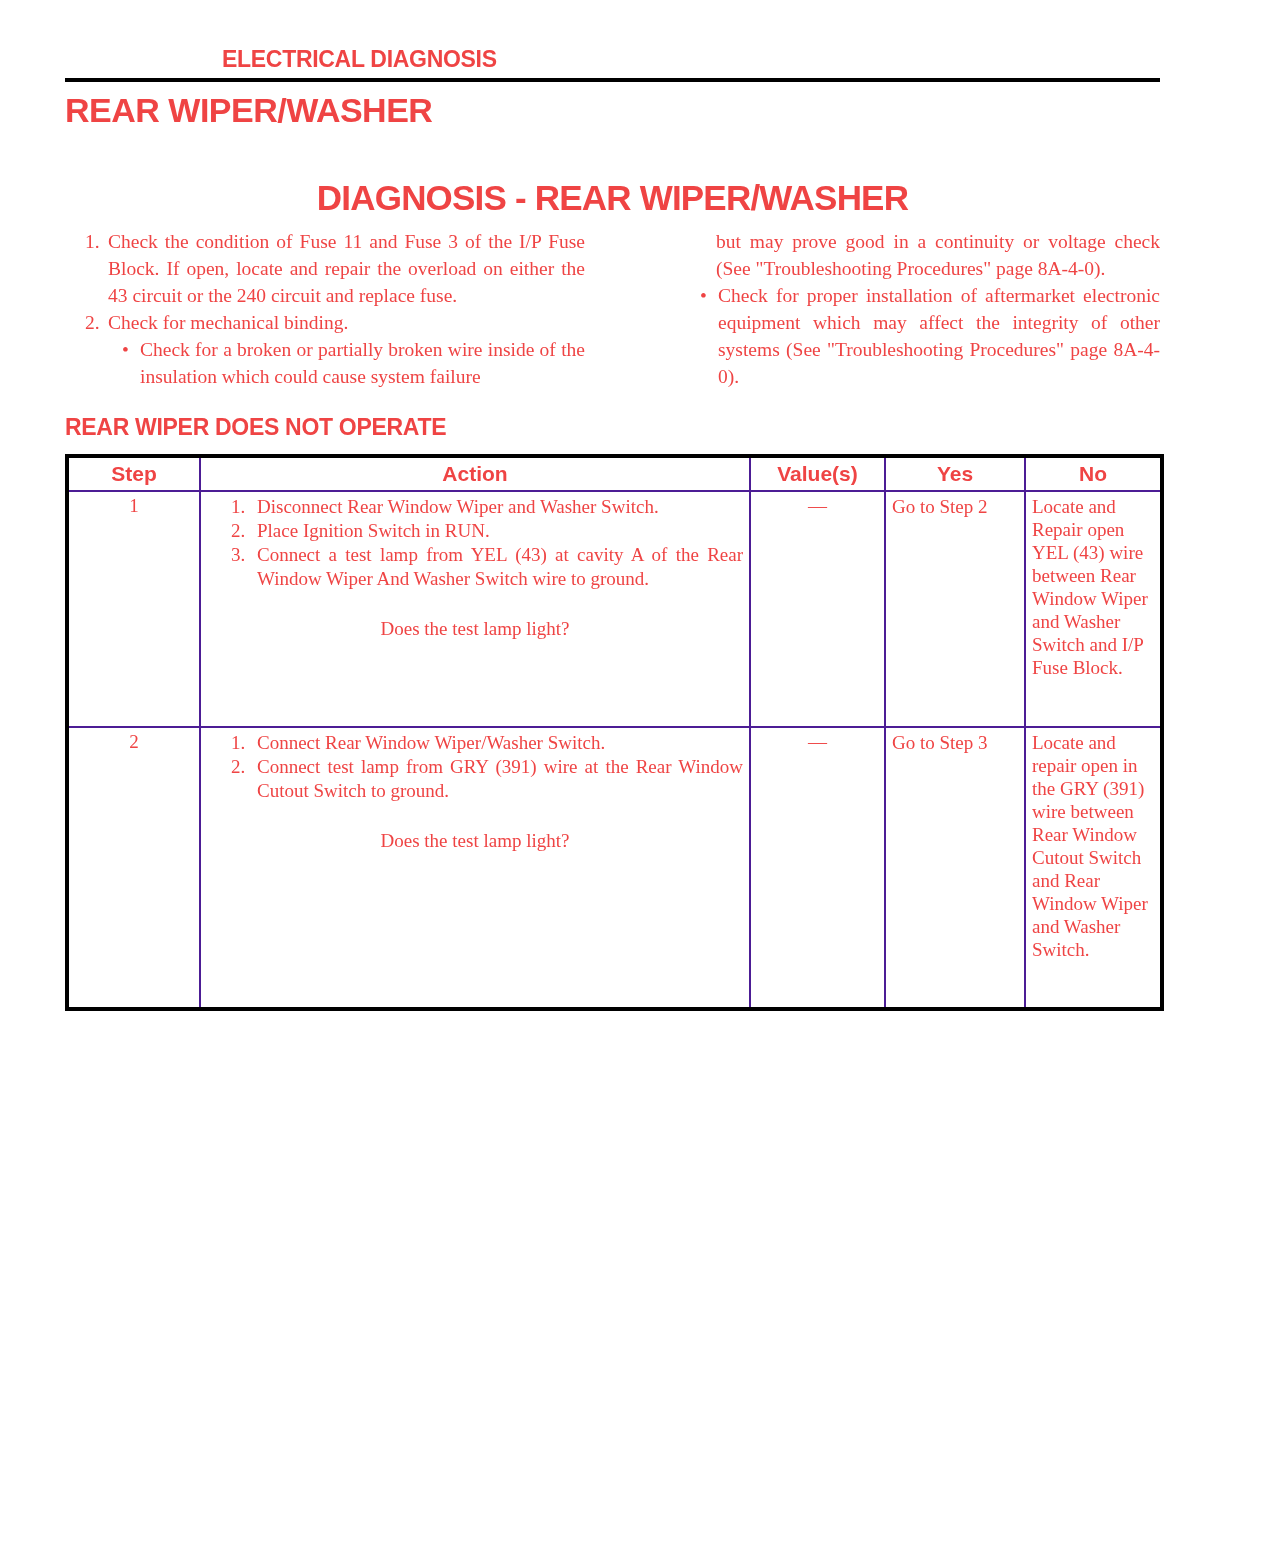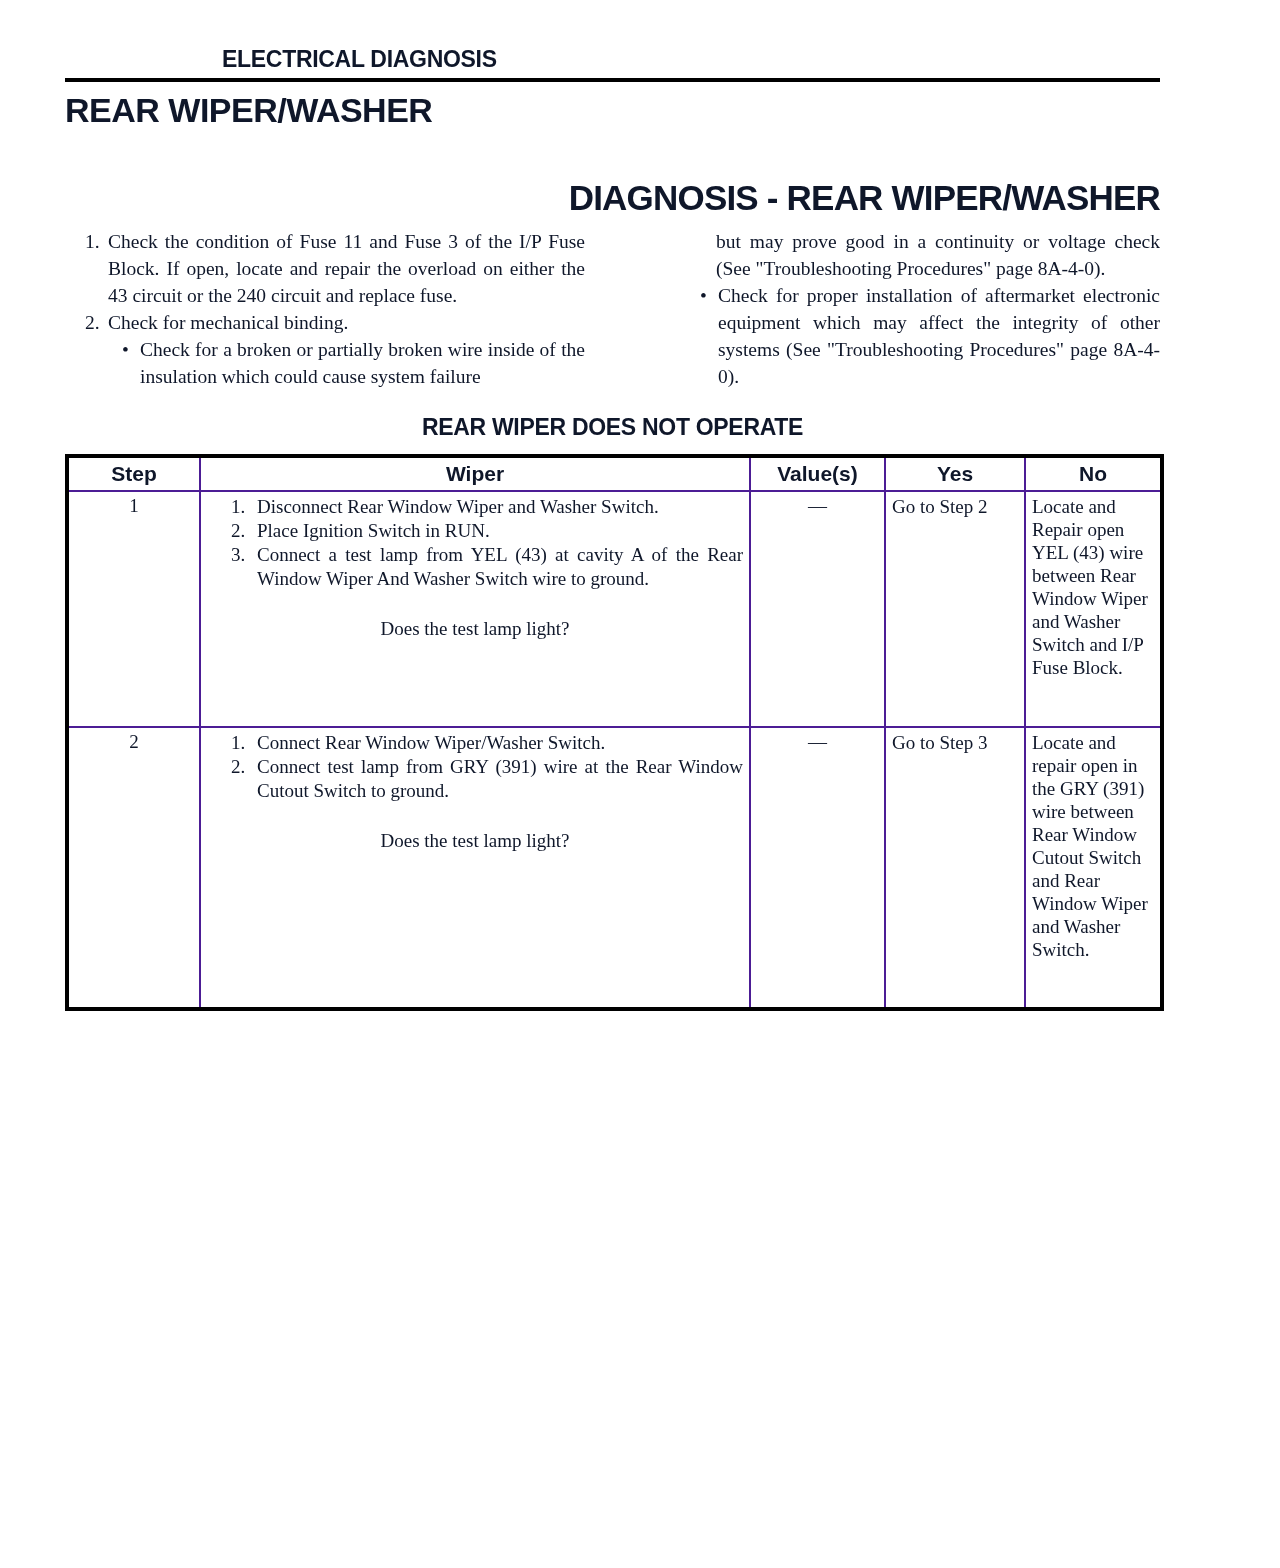--- a/index.html
+++ b/index.html
@@ -2,21 +2,21 @@
 <html><head>
 <meta charset="utf-8">
 <style>
   * { box-sizing: border-box; }
   html, body { margin: 0; padding: 0; background: #ffffff; }
   .page {
     position: relative;
     width: 1280px;
     height: 1568px;
     background: #ffffff;
-    color: #0f172a;
+    color: #ef4444;
     font-family: "Liberation Serif", serif;
     overflow: hidden;
   }
   .content {
     padding: 0 120px 0 65px; 
   }
   .sans { font-family: "Liberation Sans", sans-serif; font-weight: 700; }
 
   
   .running-head {
@@ -31,21 +31,21 @@
   }
   .section-head {
     margin-top: 9px;
     font-size: 34px;
     letter-spacing: -0.5px;
   }
 
   
   .main-title {
     margin: 48px 0 0 0;
-    text-align: right;
+    text-align: center;
     font-size: 35px;
     letter-spacing: -0.8px;
   }
 
   
   .hints-heading {
     margin-top: 28px;
     font-size: 26px;
     letter-spacing: -0.5px;
   }
@@ -59,21 +59,20 @@
   .hints-col.right { width: 460px; }
   .hint-item { display: flex; }
   .hint-item .marker { flex: none; width: 23px; }
   .hint-item .marker.bullet { width: 18px; }
   .hint-item.nested { margin-left: 37px; }
   .hint-cont { margin-left: 16px; }
 
   
   .table-title {
     margin-top: 24px;
-    text-align: center;
     font-size: 23px;
     letter-spacing: -0.3px;
   }
   table.diag {
     margin-top: 13px;
     border-collapse: collapse;
     table-layout: fixed;
     width: 1095px;
     border: 4px solid #000;
     font-size: 19px;
@@ -149,21 +148,21 @@
       <colgroup>
         <col class="c-step">
           <col class="c-action">
           <col class="c-value">
           <col class="c-yes">
           <col class="c-no">
       </colgroup>
       <thead>
         <tr>
           <th>Step</th>
-          <th>Wiper</th>
+          <th>Action</th>
           <th>Value(s)</th>
           <th>Yes</th>
           <th>No</th>
         </tr>
       </thead>
       <tbody>
 
         <tr class="row-1">
           <td class="step-cell">1</td>
           <td class="action-cell">

